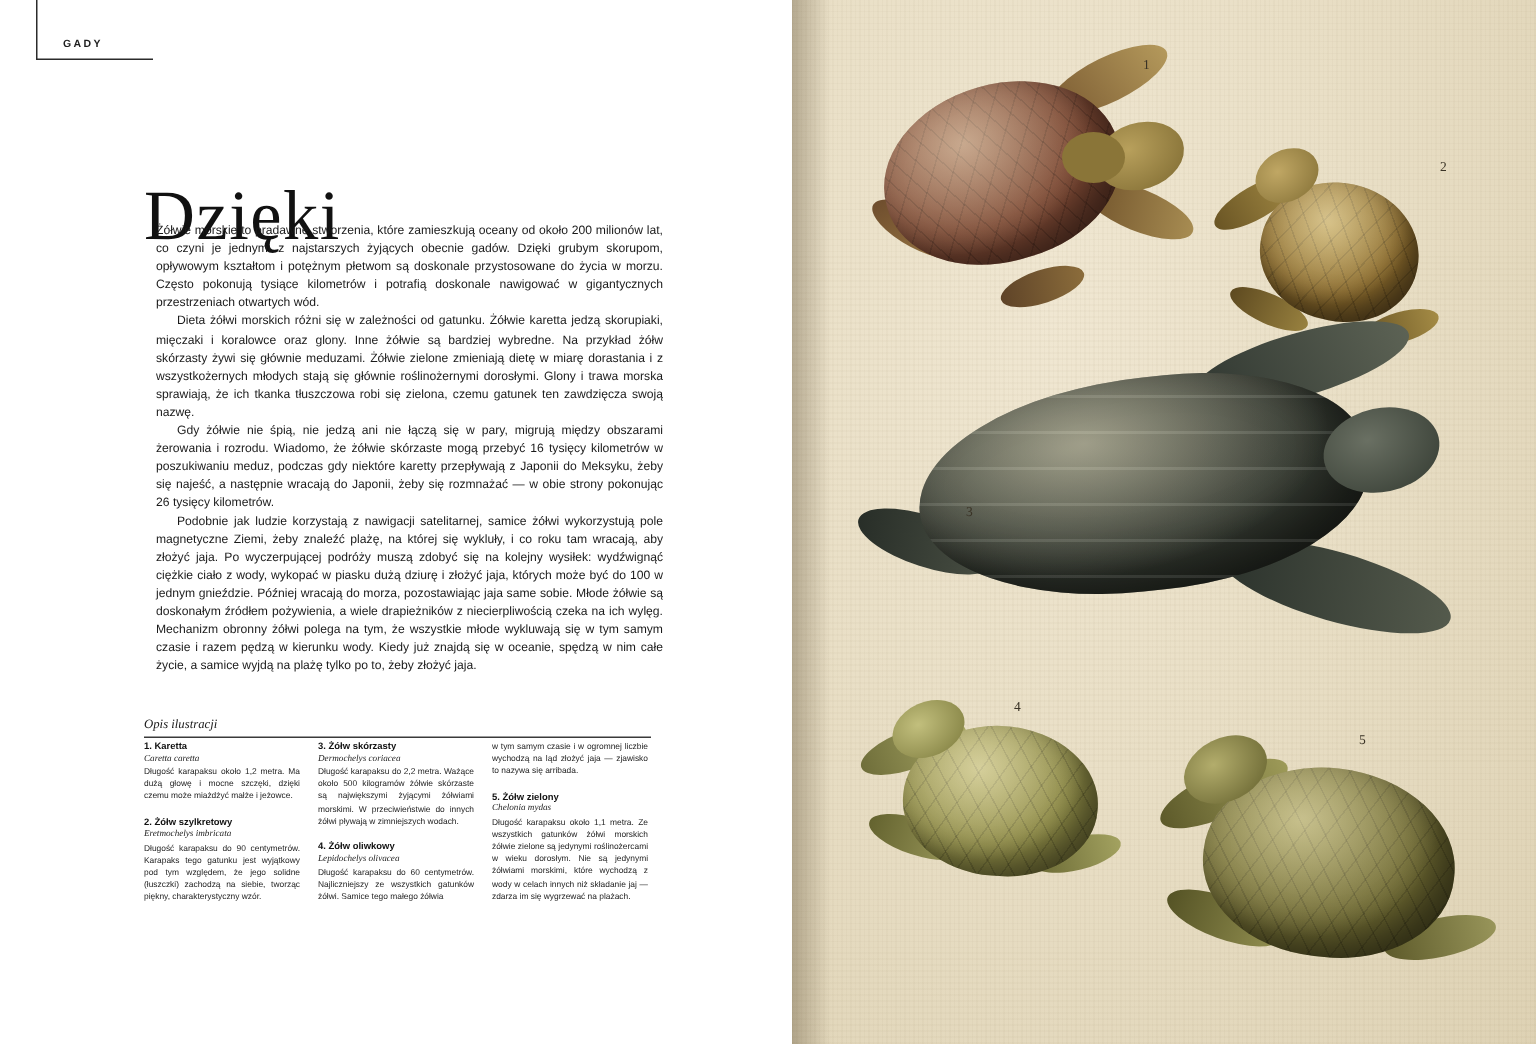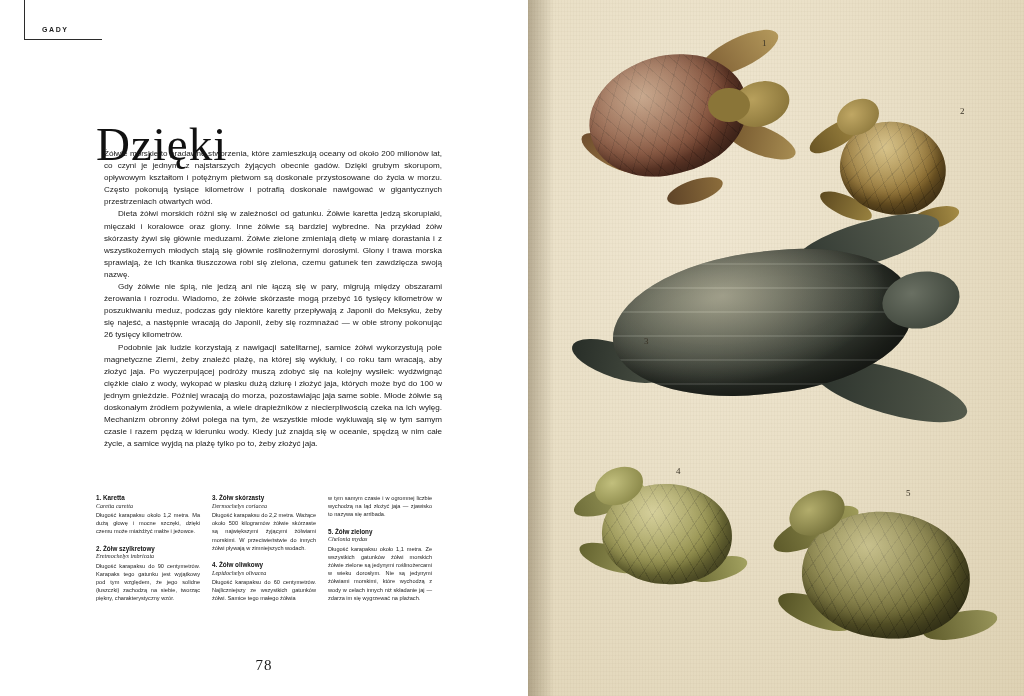--- a/index.html
+++ b/index.html
@@ -223,20 +223,24 @@
 
     <h1 class="title">Dzięki</h1>
 
     <div class="body-col">
       <p>Żółwie morskie to pradawne stworzenia, które zamieszkują oceany od około 200 milionów lat, co czyni je jednymi z najstarszych żyjących obecnie gadów. Dzięki grubym skorupom, opływowym kształtom i potężnym płetwom są doskonale przystosowane do życia w morzu. Często pokonują tysiące kilometrów i potrafią doskonale nawigować w gigantycznych przestrzeniach otwartych wód.</p>
       <p>Dieta żółwi morskich różni się w zależności od gatunku. Żółwie karetta jedzą skorupiaki, mięczaki i koralowce oraz glony. Inne żółwie są bardziej wybredne. Na przykład żółw skórzasty żywi się głównie meduzami. Żółwie zielone zmieniają dietę w miarę dorastania i z wszystkożernych młodych stają się głównie roślinożernymi dorosłymi. Glony i trawa morska sprawiają, że ich tkanka tłuszczowa robi się zielona, czemu gatunek ten zawdzięcza swoją nazwę.</p>
       <p>Gdy żółwie nie śpią, nie jedzą ani nie łączą się w pary, migrują między obszarami żerowania i rozrodu. Wiadomo, że żółwie skórzaste mogą przebyć 16 tysięcy kilometrów w poszukiwaniu meduz, podczas gdy niektóre karetty przepływają z Japonii do Meksyku, żeby się najeść, a następnie wracają do Japonii, żeby się rozmnażać — w obie strony pokonując 26 tysięcy kilometrów.</p>
       <p>Podobnie jak ludzie korzystają z nawigacji satelitarnej, samice żółwi wykorzystują pole magnetyczne Ziemi, żeby znaleźć plażę, na której się wykluły, i co roku tam wracają, aby złożyć jaja. Po wyczerpującej podróży muszą zdobyć się na kolejny wysiłek: wydźwignąć ciężkie ciało z wody, wykopać w piasku dużą dziurę i złożyć jaja, których może być do 100 w jednym gnieździe. Później wracają do morza, pozostawiając jaja same sobie. Młode żółwie są doskonałym źródłem pożywienia, a wiele drapieżników z niecierpliwością czeka na ich wylęg. Mechanizm obronny żółwi polega na tym, że wszystkie młode wykluwają się w tym samym czasie i razem pędzą w kierunku wody. Kiedy już znajdą się w oceanie, spędzą w nim całe życie, a samice wyjdą na plażę tylko po to, żeby złożyć jaja.</p>
     </div>
 
+    <div class="captions-head">
+      <span>Opis ilustracji</span>
+      <span class="rule"></span>
+    </div>
 
     <div class="captions">
       <div class="cap-col">
         <div class="cap-entry">
           <div class="cap-title">
             <span>1.</span>
             <span>Karetta</span>
           </div>
           <div class="cap-latin">Caretta caretta</div>
           <div class="cap-text">Długość karapaksu około 1,2 metra. Ma dużą głowę i mocne szczęki, dzięki czemu może miażdżyć małże i jeżowce.</div>
@@ -278,21 +282,20 @@
           <div class="cap-title">
             <span>5.</span>
             <span>Żółw zielony</span>
           </div>
           <div class="cap-latin">Chelonia mydas</div>
           <div class="cap-text">Długość karapaksu około 1,1 metra. Ze wszystkich gatunków żółwi morskich żółwie zielone są jedynymi roślinożercami w wieku dorosłym. Nie są jedynymi żółwiami morskimi, które wychodzą z wody w celach innych niż składanie jaj — zdarza im się wygrzewać na plażach.</div>
         </div>
       </div>
     </div>
 
-    <div class="folio">78</div>
   </div>
 
   <div class="page-right">
     <div class="plate"></div>
     <div class="gutter-shadow"></div>
 
     <div class="turtle" style="left:42px; top:30px; width:230px; height:180px;">
 
       <div class="flip" style="left:8px; top:110px; width:70px; height:26px; transform:rotate(28deg); background:linear-gradient(120deg,#6b4a2c,#9d7b44);"></div>
       <div class="flip" style="left:96px; top:150px; width:58px; height:22px; transform:rotate(-18deg); background:linear-gradient(100deg,#5d4227,#8d6e3c);"></div>

